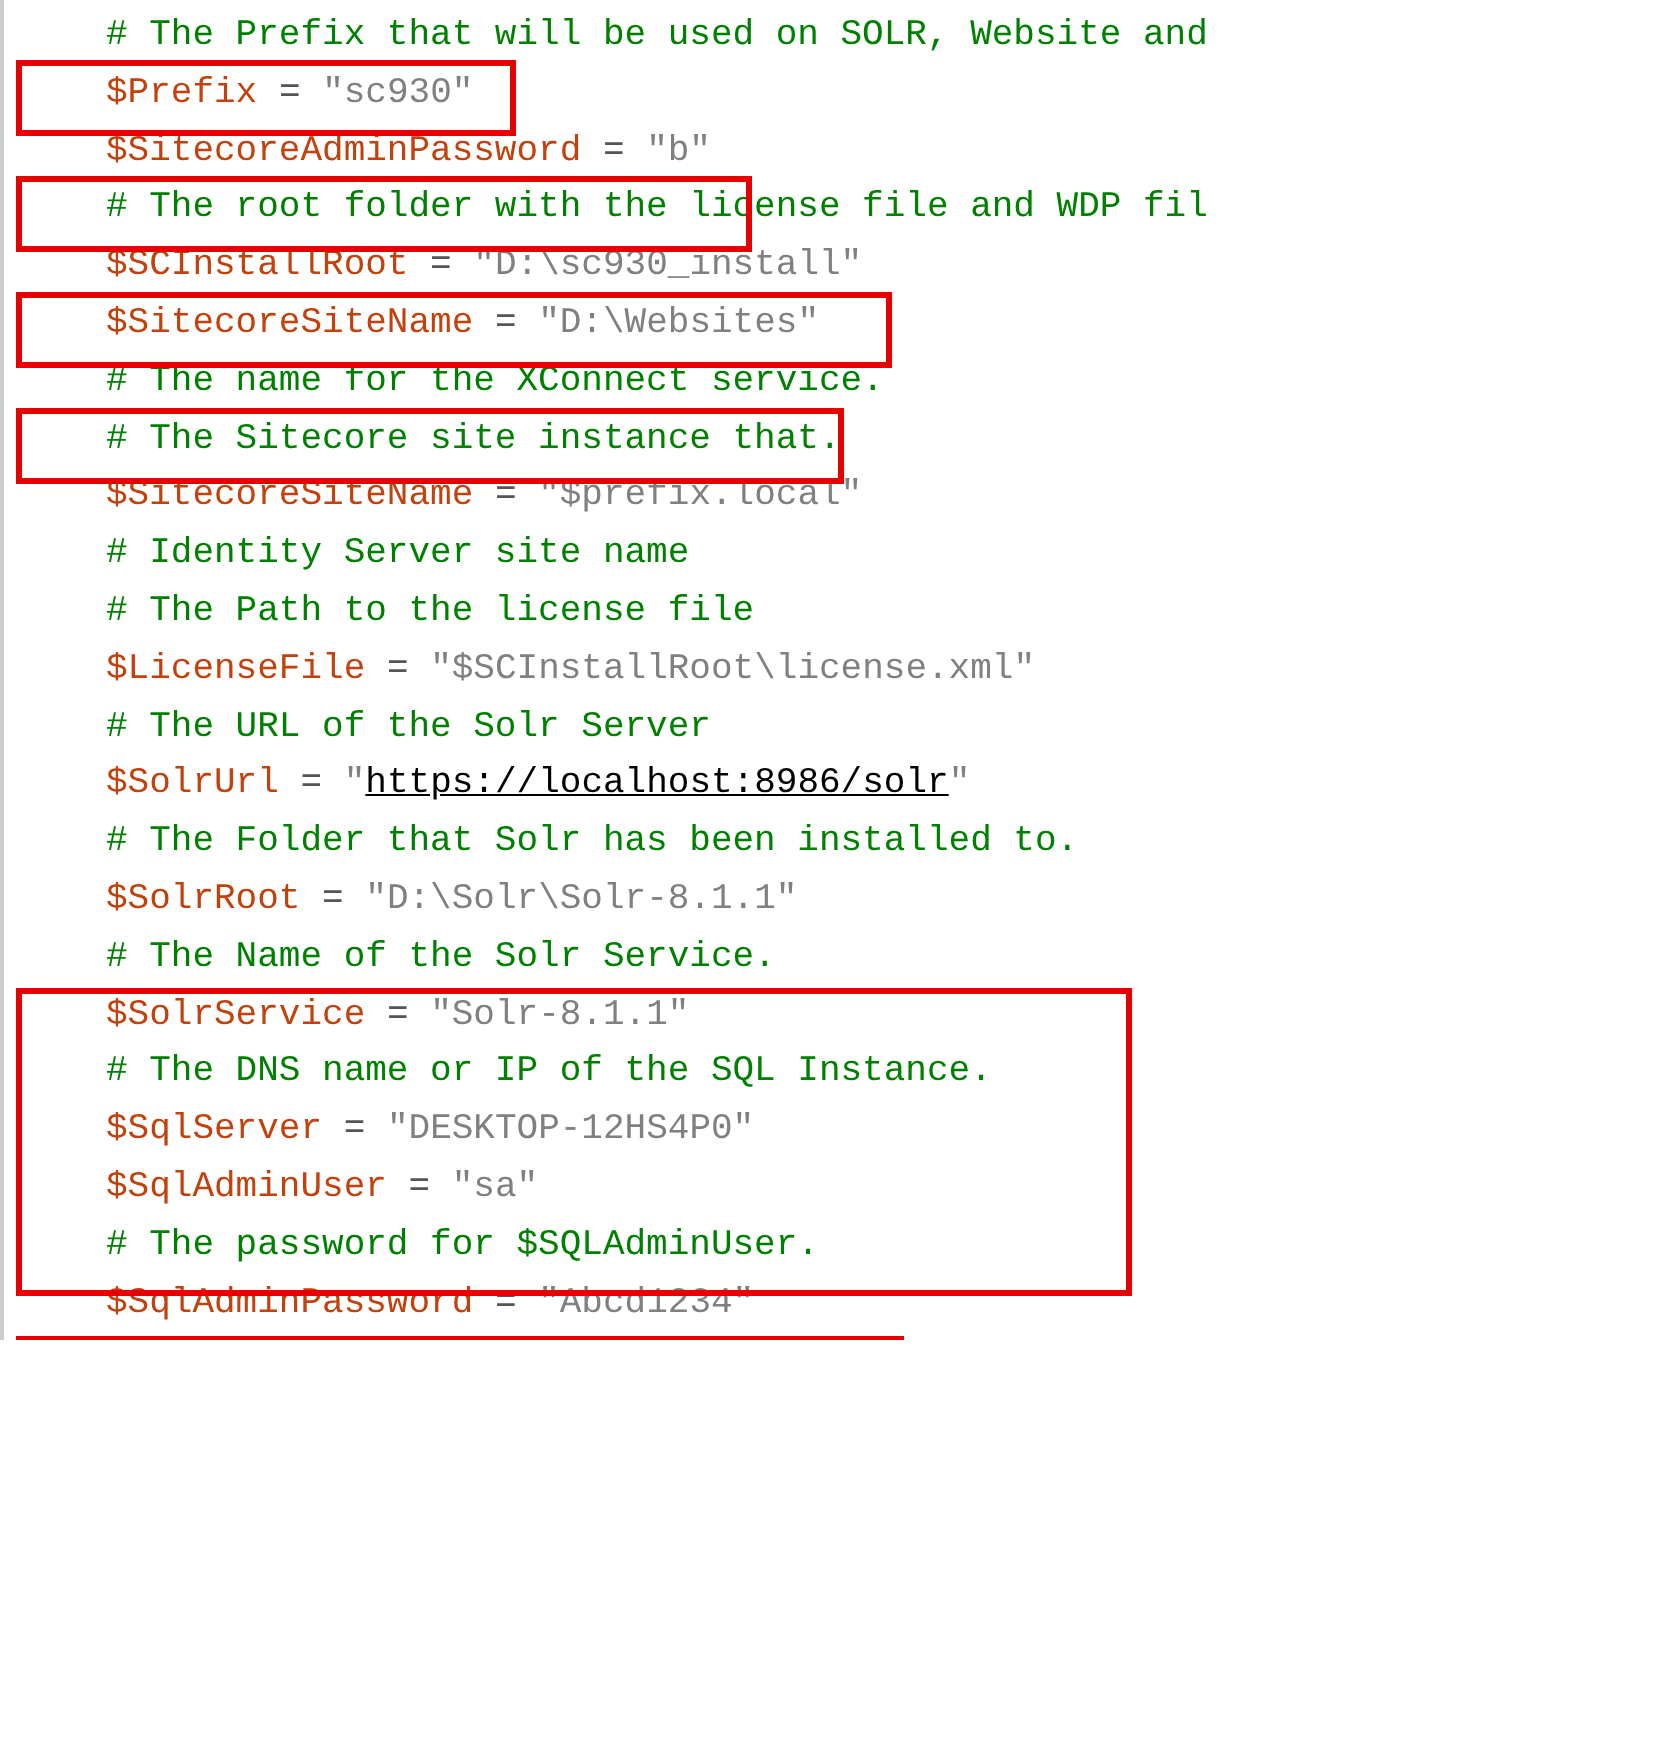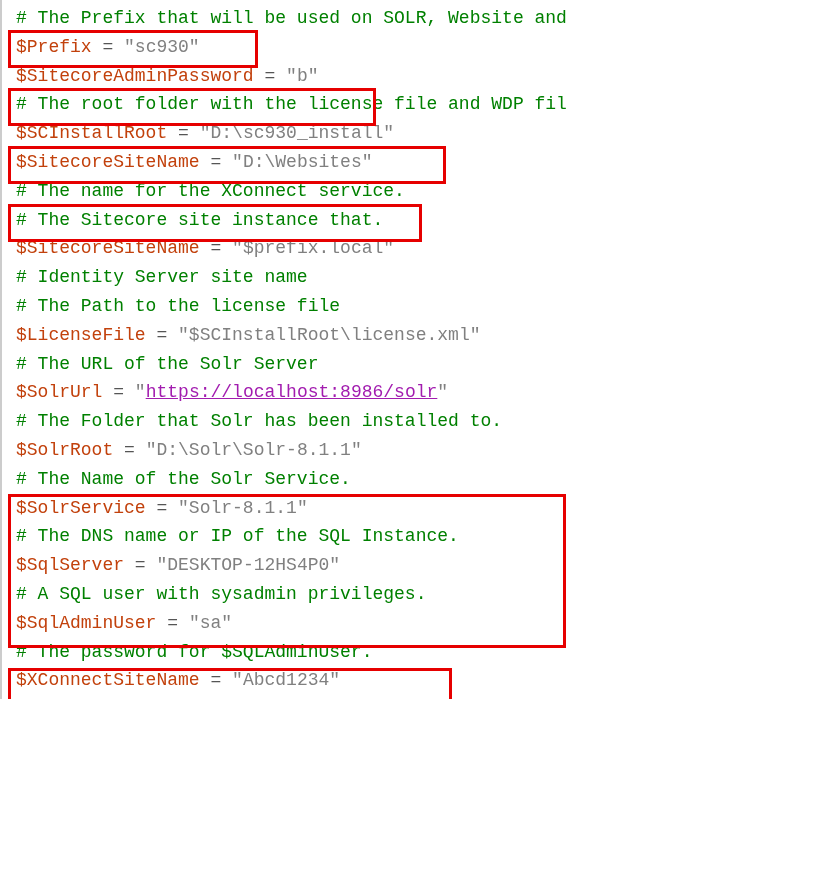--- a/index.html
+++ b/index.html
@@ -14,26 +14,27 @@
   .code-container {
     padding: 4px 0 4px 12px;
     white-space: nowrap;
     position: relative;
     border-left: 2px solid #ccc;
   }
   .line {
     display: block;
     position: relative;
     padding: 0 2px;
+    margin-left: 37px;
   }
   .comment { color: #008000; }
   .varname { color: #c2410c; font-weight: normal; }
   .equals { color: #555; }
   .string { color: #808080; }
-  .url { color: #a21caf; text-decoration: underline; }
+  .url { color: #000000; text-decoration: underline; }
   .hl {
     position: absolute;
     border: 3px solid #e60000;
     pointer-events: none;
     z-index: 10;
     background: transparent;
   }
 </style>
 </head>
 <body>
@@ -52,24 +53,23 @@
   <span class="line"><span class="comment"># The Path to the license file</span></span>
   <span class="line"><span class="varname">$LicenseFile</span> <span class="equals">=</span> <span class="string">"$SCInstallRoot\license.xml"</span></span>
   <span class="line"><span class="comment"># The URL of the Solr Server</span></span>
   <span class="line"><span class="varname">$SolrUrl</span> <span class="equals">=</span> <span class="string">"</span><span class="url">https://localhost:8986/solr</span><span class="string">"</span></span>
   <span class="line"><span class="comment"># The Folder that Solr has been installed to.</span></span>
   <span class="line"><span class="varname">$SolrRoot</span> <span class="equals">=</span> <span class="string">"D:\Solr\Solr-8.1.1"</span></span>
   <span class="line"><span class="comment"># The Name of the Solr Service.</span></span>
   <span class="line"><span class="varname">$SolrService</span> <span class="equals">=</span> <span class="string">"Solr-8.1.1"</span></span>
   <span class="line"><span class="comment"># The DNS name or IP of the SQL Instance.</span></span>
   <span class="line"><span class="varname">$SqlServer</span> <span class="equals">=</span> <span class="string">"DESKTOP-12HS4P0"</span></span>
-  <span class="line"><span class="comment"># A SQL user with sysadmin privileges.</span></span>
   <span class="line"><span class="varname">$SqlAdminUser</span> <span class="equals">=</span> <span class="string">"sa"</span></span>
   <span class="line"><span class="comment"># The password for $SQLAdminUser.</span></span>
-  <span class="line"><span class="varname">$XConnectSiteName</span> <span class="equals">=</span> <span class="string">"Abcd1234"</span></span>
+  <span class="line"><span class="varname">$SqlAdminPassword</span> <span class="equals">=</span> <span class="string">"Abcd1234"</span></span>
 
   <div class="hl" style="left:6px; top:30px; width:244px; height:32px;"></div>
   <div class="hl" style="left:6px; top:88px; width:362px; height:32px;"></div>
   <div class="hl" style="left:6px; top:146px; width:432px; height:32px;"></div>
   <div class="hl" style="left:6px; top:204px; width:408px; height:32px;"></div>
   <div class="hl" style="left:6px; top:494px; width:552px; height:148px;"></div>
   <div class="hl" style="left:6px; top:668px; width:438px; height:148px;"></div>
 </div>
 
 </body></html>

